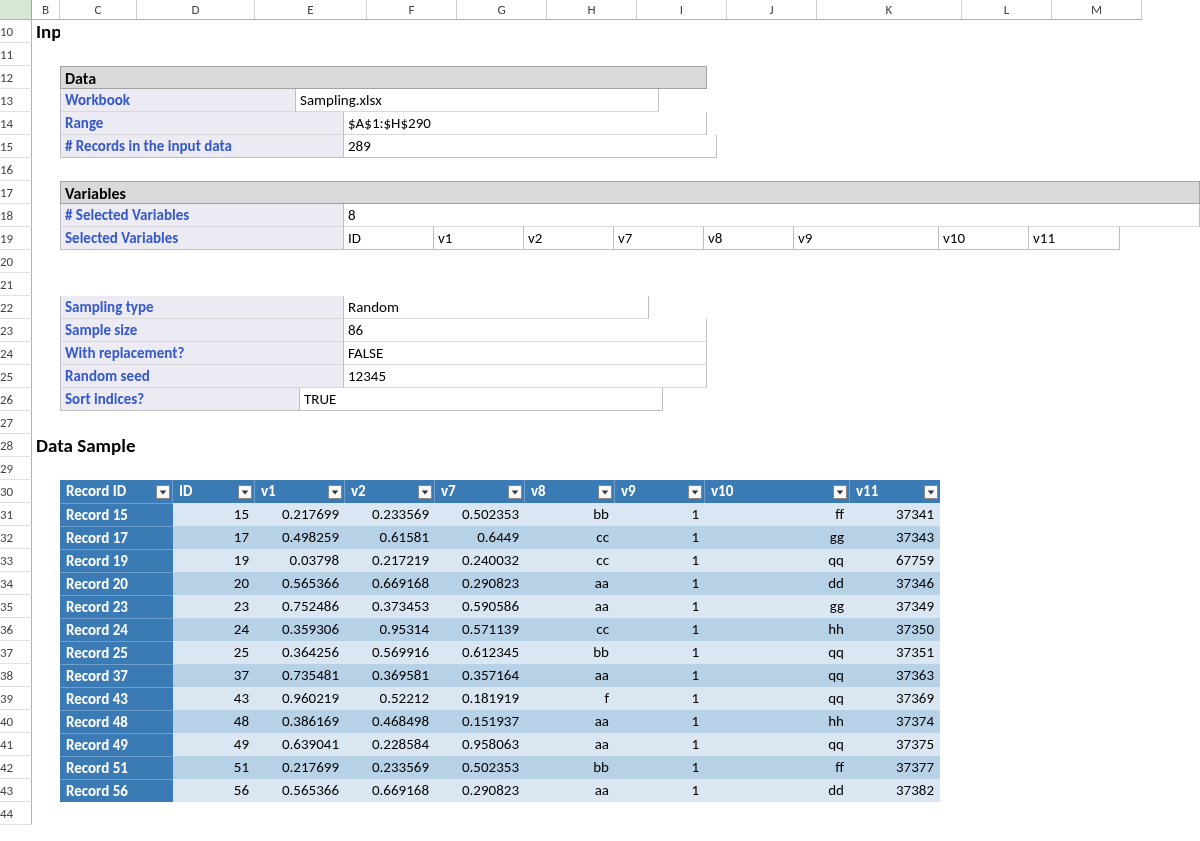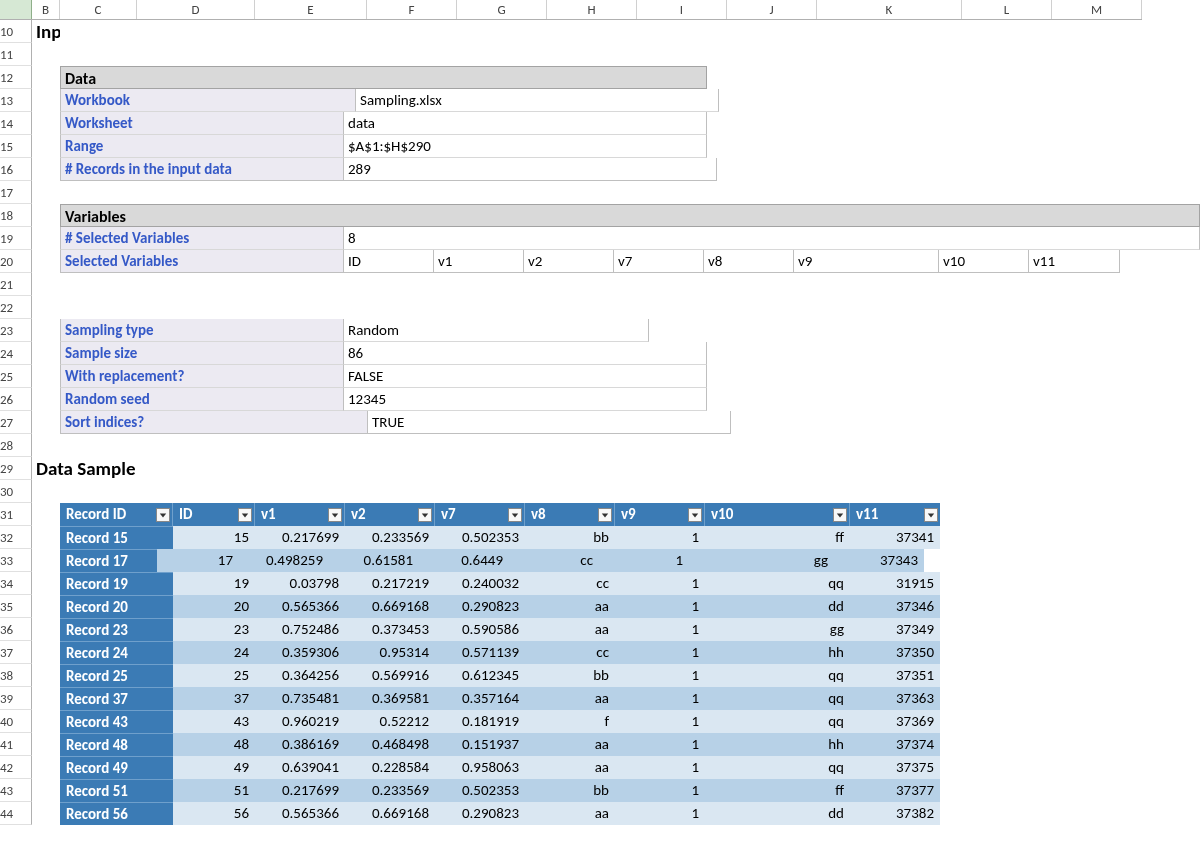--- a/index.html
+++ b/index.html
@@ -223,27 +223,22 @@
 
     <div class="row"></div>
 
     <div class="row">
       <div class="cell wB"></div>
       <div class="cell blk-head" style="width:647px">Data</div>
     </div>
 
     <div class="row">
       <div class="cell wB"></div>
-      <div class="cell blk-label" style="width:296px">Workbook</div>
+      <div class="cell blk-label" style="width:236px">Workbook</div>
       <div class="cell blk-val" style="width:363px">Sampling.xlsx</div>
-    </div>
-    <div class="row">
-      <div class="cell wB"></div>
-      <div class="cell blk-label" style="width:284px">Worksheet</div>
-      <div class="cell blk-val" style="width:363px">data</div>
     </div>
     <div class="row">
       <div class="cell wB"></div>
       <div class="cell blk-label" style="width:284px">Range</div>
       <div class="cell blk-val" style="width:363px">$A$1:$H$290</div>
     </div>
     <div class="row">
       <div class="cell wB"></div>
       <div class="cell blk-label blk-bottom" style="width:284px"># Records in the input data</div>
       <div class="cell blk-val blk-bottom" style="width:373px">289</div>
@@ -296,21 +291,21 @@
       <div class="cell blk-label" style="width:284px">With replacement?</div>
       <div class="cell blk-val" style="width:363px">FALSE</div>
     </div>
     <div class="row">
       <div class="cell wB"></div>
       <div class="cell blk-label" style="width:284px">Random seed</div>
       <div class="cell blk-val" style="width:363px">12345</div>
     </div>
     <div class="row">
       <div class="cell wB"></div>
-      <div class="cell blk-label blk-bottom" style="width:308px">Sort indices?</div>
+      <div class="cell blk-label blk-bottom" style="width:240px">Sort indices?</div>
       <div class="cell blk-val blk-bottom" style="width:363px">TRUE</div>
     </div>
 
     <div class="row"></div>
 
     <div class="row">
       <div class="cell wB section-title" style="overflow:visible">Data Sample</div>
     </div>
 
     <div class="row"></div>
@@ -399,41 +394,41 @@
           <div class="cell even num wF">0.217699</div>
           <div class="cell even num wG">0.233569</div>
           <div class="cell even num wH">0.502353</div>
           <div class="cell even txtr wI">bb</div>
           <div class="cell even num wJ">1</div>
           <div class="cell even txtr wK">ff</div>
           <div class="cell even num wL">37341</div>
         </div>
         <div class="row">
           <div class="cell wB"></div>
-          <div class="cell recid-cell" style="width:97px">Record 17</div>
+          <div class="cell recid-cell" style="width:113px">Record 17</div>
           <div class="cell odd num" style="width:82px">17</div>
           <div class="cell odd num wF">0.498259</div>
           <div class="cell odd num wG">0.61581</div>
           <div class="cell odd num wH">0.6449</div>
           <div class="cell odd txtr wI">cc</div>
           <div class="cell odd num wJ">1</div>
           <div class="cell odd txtr wK">gg</div>
           <div class="cell odd num wL">37343</div>
         </div>
         <div class="row">
           <div class="cell wB"></div>
           <div class="cell recid-cell" style="width:113px">Record 19</div>
           <div class="cell even num" style="width:82px">19</div>
           <div class="cell even num wF">0.03798</div>
           <div class="cell even num wG">0.217219</div>
           <div class="cell even num wH">0.240032</div>
           <div class="cell even txtr wI">cc</div>
           <div class="cell even num wJ">1</div>
           <div class="cell even txtr wK">qq</div>
-          <div class="cell even num wL">31915</div>
+          <div class="cell even num wL">67759</div>
         </div>
         <div class="row">
           <div class="cell wB"></div>
           <div class="cell recid-cell" style="width:113px">Record 20</div>
           <div class="cell odd num" style="width:82px">20</div>
           <div class="cell odd num wF">0.565366</div>
           <div class="cell odd num wG">0.669168</div>
           <div class="cell odd num wH">0.290823</div>
           <div class="cell odd txtr wI">aa</div>
           <div class="cell odd num wJ">1</div>

